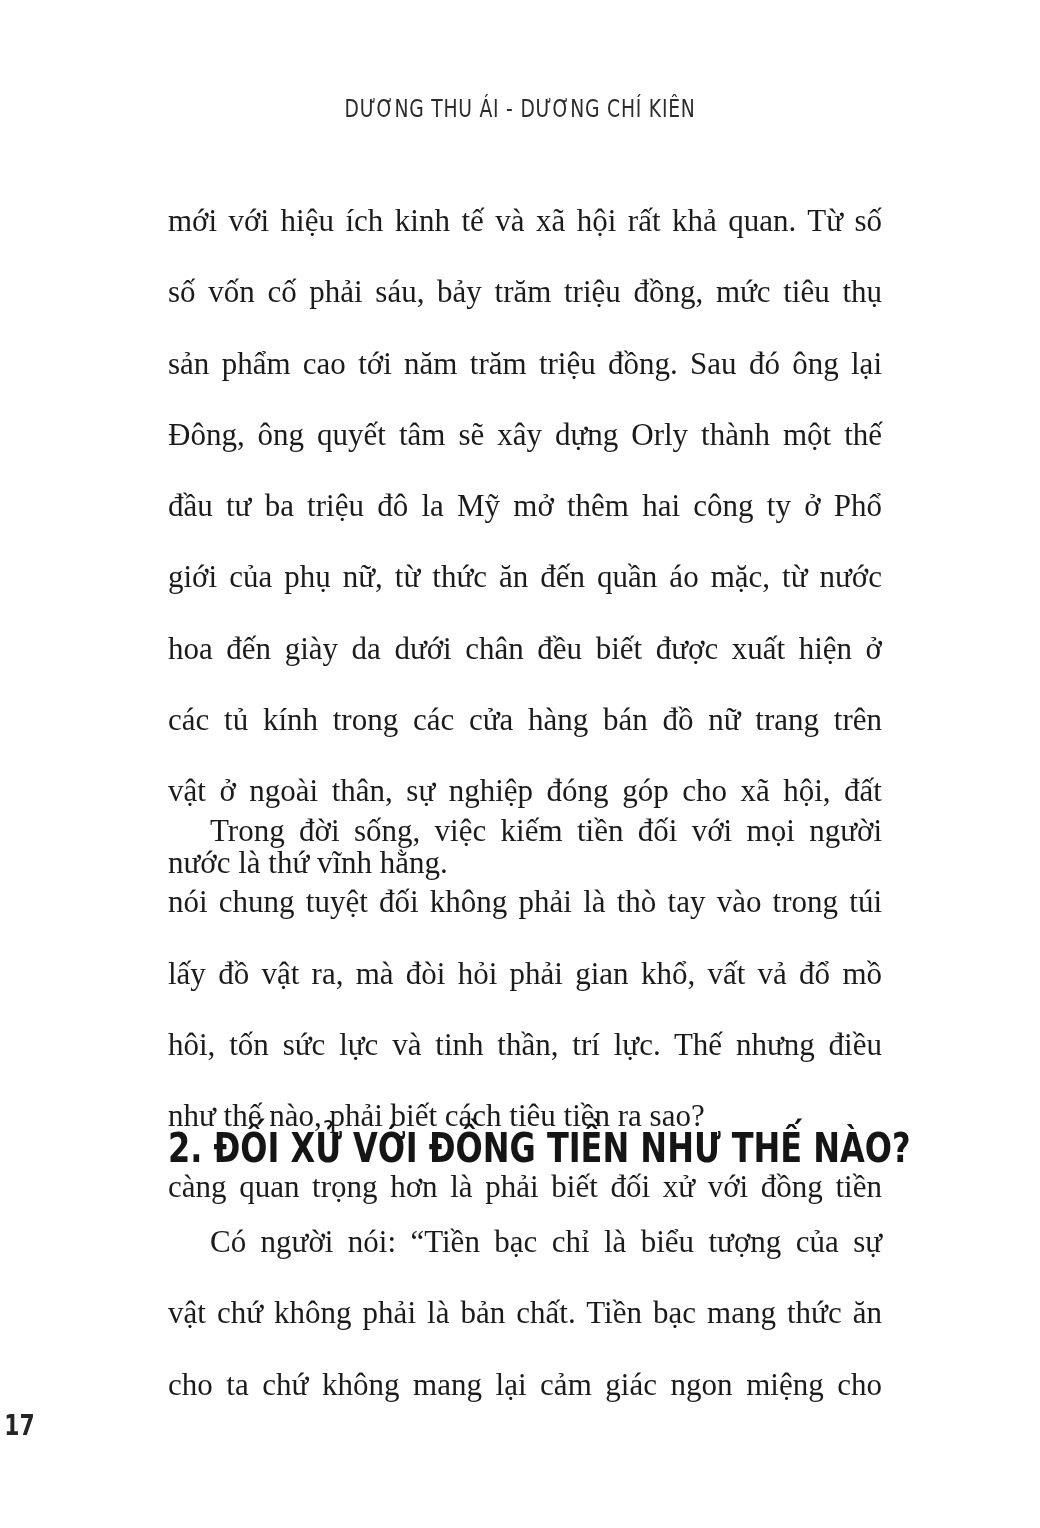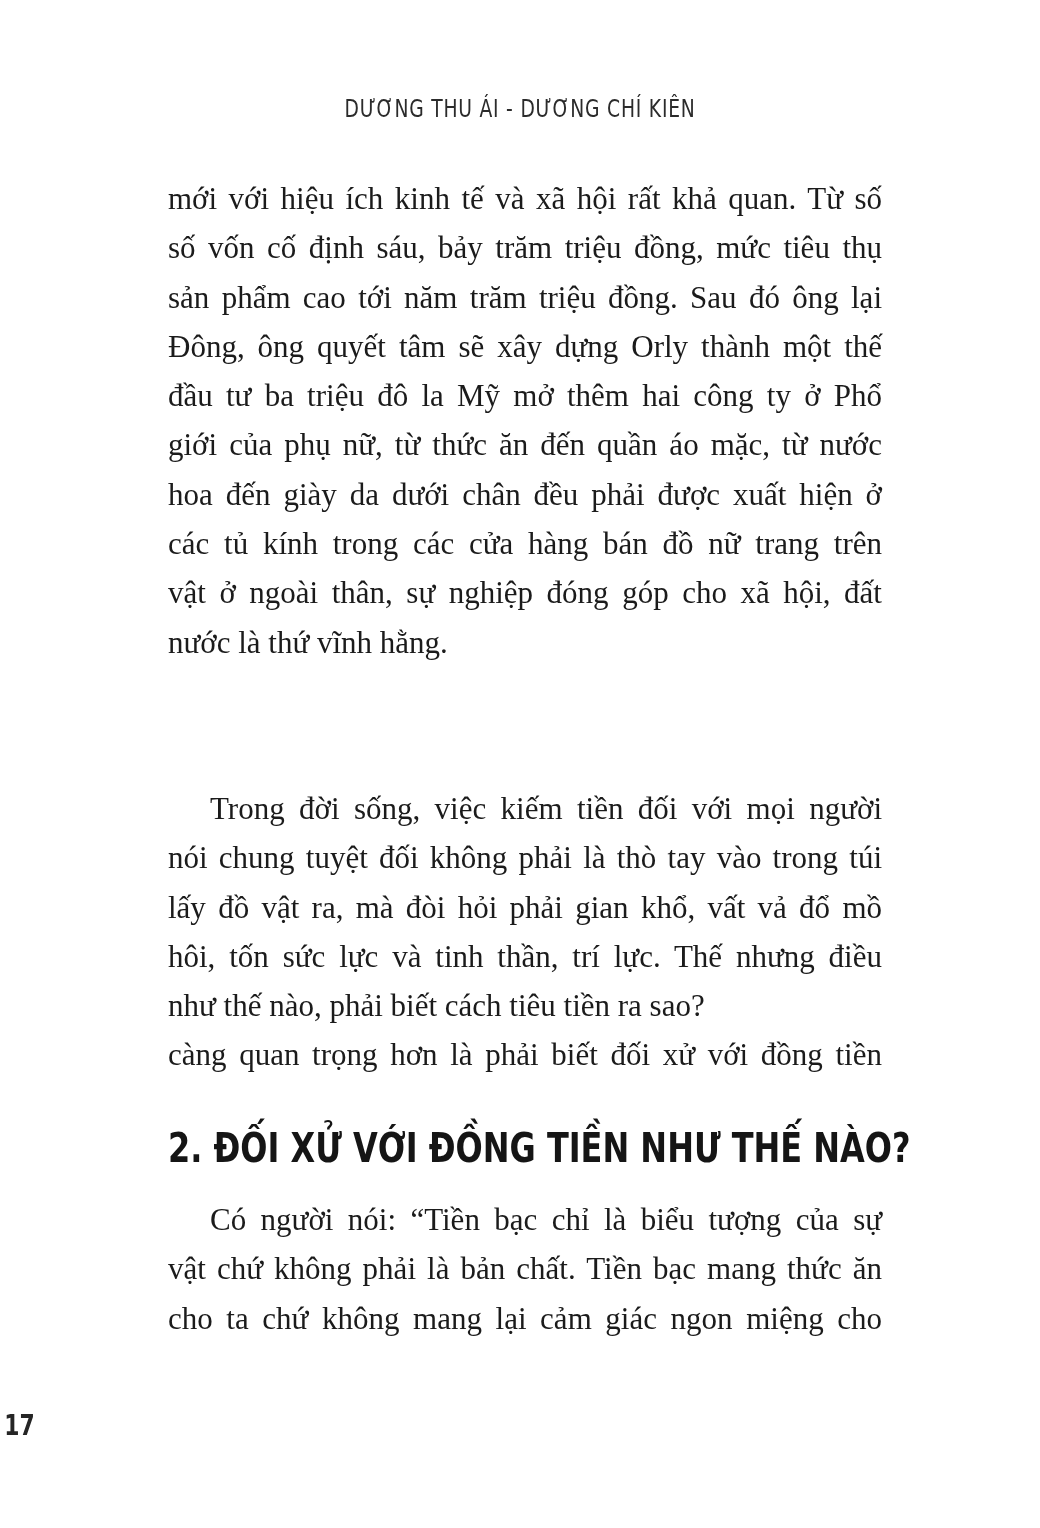--- a/index.html
+++ b/index.html
@@ -44,20 +44,21 @@
     color: #1b1b1b;
   }
   .para-1 { top: 174px; }
   .para-2 { top: 784px; }
   .para-3 { top: 1195px; }
   .line {
     line-height: 49.3px;
     text-align: justify;
     text-align-last: justify;
     white-space: normal;
+    margin-top: 22px;
   }
   .line.last {
     text-align-last: left;
   }
   .line.indent {
     text-indent: 42px;
   }
   
   .section-heading {
     position: absolute;
@@ -94,26 +95,26 @@
 <body>
 
 <div class="page">
 
   <div class="running-header">
     <span class="inner">DƯƠNG THU ÁI - DƯƠNG CHÍ KIÊN</span>
   </div>
 
   <div class="body-para para-1">
       <div class="line">mới với hiệu ích kinh tế và xã hội rất khả quan. Từ số</div>
-      <div class="line">số vốn cố định sáu, bảy trăm triệu đồng, mức tiêu thụ</div>
+      <div class="line">số vốn cố phải sáu, bảy trăm triệu đồng, mức tiêu thụ</div>
       <div class="line">sản phẩm cao tới năm trăm triệu đồng. Sau đó ông lại</div>
       <div class="line">Đông, ông quyết tâm sẽ xây dựng Orly thành một thế</div>
       <div class="line">đầu tư ba triệu đô la Mỹ mở thêm hai công ty ở Phổ</div>
       <div class="line">giới của phụ nữ, từ thức ăn đến quần áo mặc, từ nước</div>
-      <div class="line">hoa đến giày da dưới chân đều phải được xuất hiện ở</div>
+      <div class="line">hoa đến giày da dưới chân đều biết được xuất hiện ở</div>
       <div class="line">các tủ kính trong các cửa hàng bán đồ nữ trang trên</div>
       <div class="line">vật ở ngoài thân, sự nghiệp đóng góp cho xã hội, đất</div>
       <div class="line last">nước là thứ vĩnh hằng.</div>
     </div>
 
   <div class="body-para para-2">
       <div class="line indent">Trong đời sống, việc kiếm tiền đối với mọi người</div>
       <div class="line">nói chung tuyệt đối không phải là thò tay vào trong túi</div>
       <div class="line">lấy đồ vật ra, mà đòi hỏi phải gian khổ, vất vả đổ mồ</div>
       <div class="line">hôi, tốn sức lực và tinh thần, trí lực. Thế nhưng điều</div>

